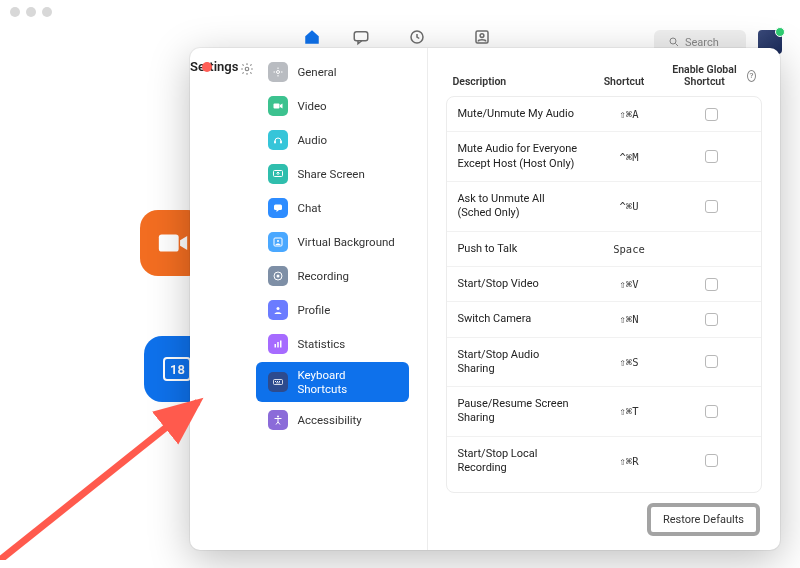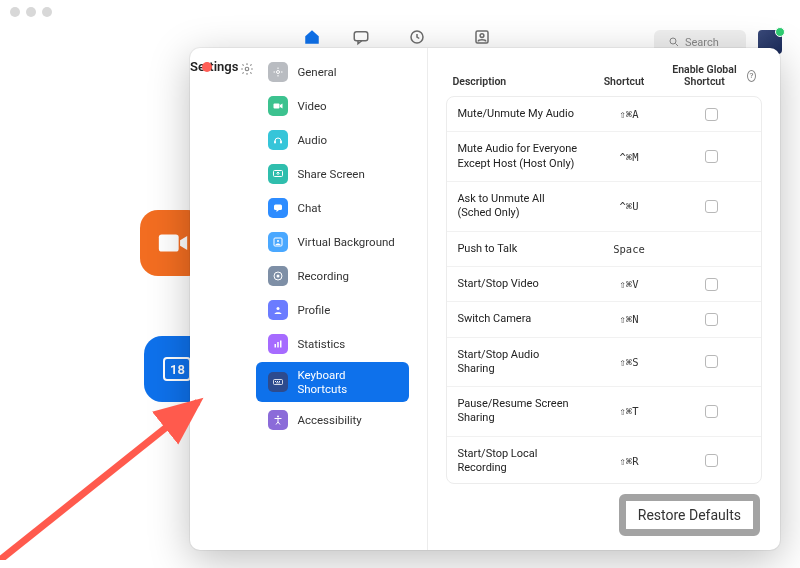--- a/index.html
+++ b/index.html
@@ -43,21 +43,21 @@
 
   .pane { flex:1; padding:12px 18px 12px 18px; display:flex; flex-direction:column; overflow:hidden; }
   .col-headers { display:flex; align-items:flex-end; font-size:10.5px; font-weight:600; color:#333; padding:4px 6px 8px 6px; }
   .ch-desc{flex:1;} .ch-short{width:84px;text-align:center;} .ch-glob{width:90px;text-align:center;line-height:1.15;display:flex;justify-content:center;align-items:center;gap:4px;}
   .list { flex:1; border:1px solid #ececec; border-radius:8px; overflow-y:auto; }
   .row { display:flex; align-items:center; padding:10px 10px; border-bottom:1px solid #f1f1f1; font-size:11px; color:#222; }
   .row:last-child{border-bottom:none;}
   .r-desc{flex:1; padding-right:8px; line-height:1.3;} .r-short{width:84px;text-align:center; font-family: ui-monospace, Menlo, monospace; font-size:10.5px; color:#333;} .r-glob{width:80px;display:flex;justify-content:center;}
   .chk { width:13px;height:13px;border:1px solid #b8b8b8;border-radius:3px;background:#fff; }
   .footer { display:flex; justify-content:flex-end; padding:10px 2px 2px 0; }
-  .btn { border:7px solid #a3a3a3; background:#fff; border-radius:6px; padding:6px 12px; font-size:14px; color:#333; cursor:pointer; }
+  .btn { border:4px solid #a3a3a3; background:#fff; border-radius:6px; padding:6px 12px; font-size:11px; color:#333; cursor:pointer; }
 
   
   .arrow { position:absolute; left:0; top:340px; }
 
   .help-icon{display:inline-flex;width:12px;height:12px;border:1px solid #888;border-radius:50%;align-items:center;justify-content:center;font-size:8px;color:#888;}
 </style>
 </head>
 <body>
 
 <div class="titlebar">

